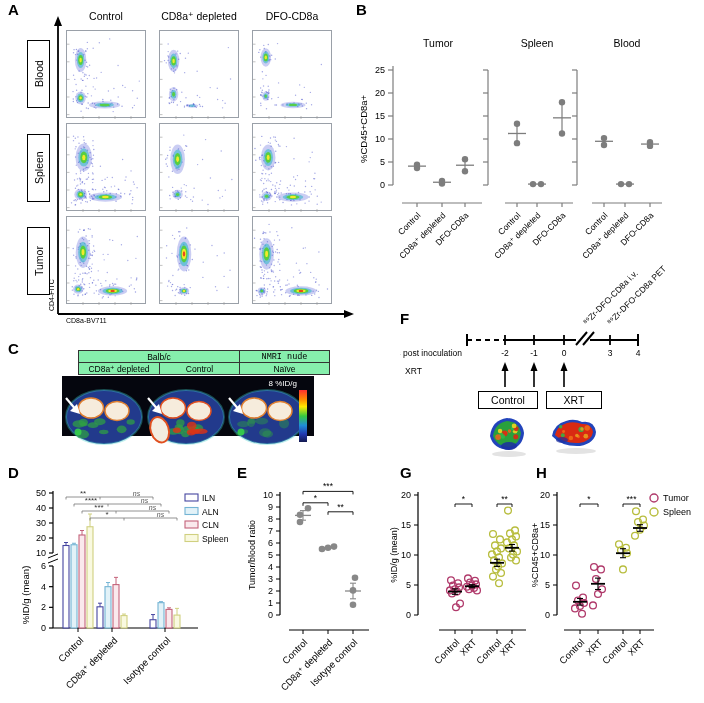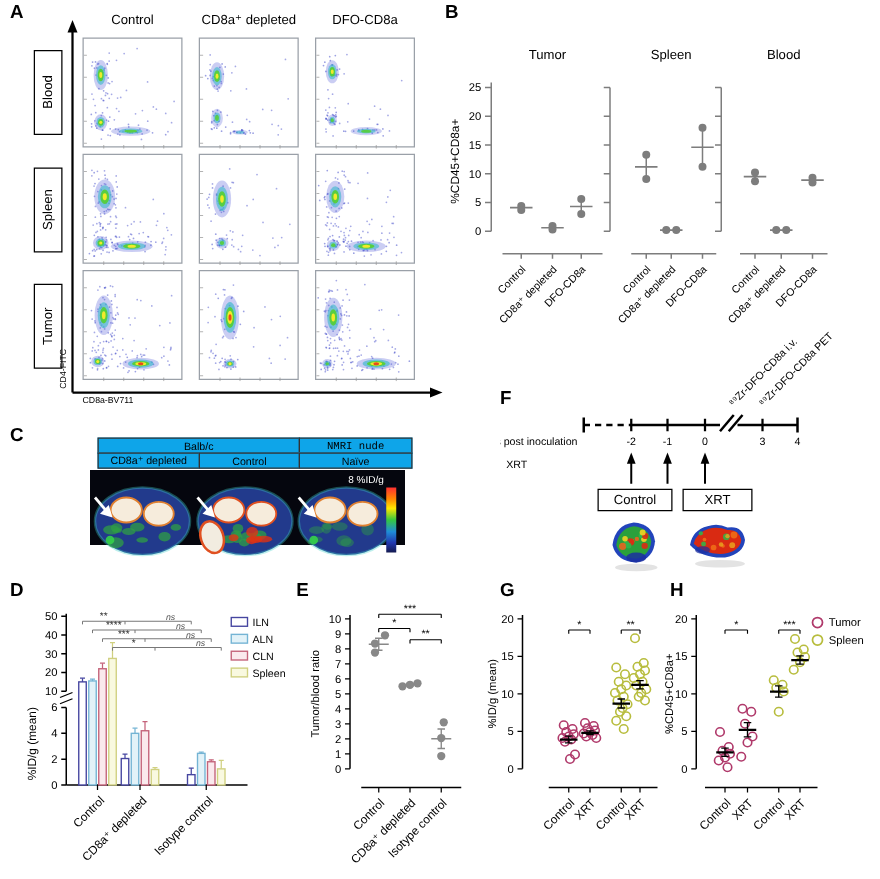--- a/index.html
+++ b/index.html
@@ -7,21 +7,21 @@
         font-family:"Liberation Sans","DejaVu Sans",sans-serif;color:#000;overflow:hidden;}
   .abs{position:absolute;}
   .plabel{font-weight:bold;font-size:15px;line-height:1;}
   .colhdr{font-size:10.5px;text-align:center;}
   .rowbox{border:1.4px solid #000;display:flex;align-items:center;justify-content:center;
           writing-mode:vertical-rl;transform:rotate(180deg);font-size:10.5px;background:#fff;}
   .flowplot{border:1px solid #9aa0a8;background:#fff;box-sizing:border-box;}
   .vlab{transform:rotate(-90deg);transform-origin:top left;font-size:7px;white-space:nowrap;}
   .slab{font-size:7px;white-space:nowrap;}
   .ctab{border:1px solid #333;box-sizing:border-box;display:flex;align-items:center;
-        justify-content:center;font-size:8.5px;background:#0ea5e9;white-space:nowrap;}
+        justify-content:center;font-size:8.5px;background:#86efac;white-space:nowrap;}
   .petbox{background:#05060e;}
   .fbox{border:1.4px solid #000;display:flex;align-items:center;justify-content:center;
         font-size:10.5px;background:#fff;}
   .rot45{transform:rotate(-45deg);transform-origin:left bottom;font-size:8.5px;white-space:nowrap;}
 </style>
 </head>
 <body>
 
 <div id="root">
 
@@ -1335,21 +1335,21 @@
       <circle cx="295" cy="109.22" r="3.2" fill="#7d7d7d"></circle>
       <circle cx="295" cy="112.9" r="3.2" fill="#7d7d7d"></circle>
     </svg>
 
   <div class="abs plabel" style="left:8px;top:341px;">C</div>
   <div class="abs ctab" style="left:78px;top:350px;width:162px;height:13px;">Balb/c</div>
   <div class="abs ctab" style="left:239px;top:350px;width:91px;height:13px;font-family:Liberation Mono, monospace;">NMRI nude</div>
   <div class="abs ctab" style="left:78px;top:362px;width:82px;height:13px;">CD8a⁺ depleted</div>
   <div class="abs ctab" style="left:159px;top:362px;width:81px;height:13px;">Control</div>
   <div class="abs ctab" style="left:239px;top:362px;width:91px;height:13px;">Naïve</div>
-  <div class="abs petbox" style="left:72px;top:376px;width:252px;height:60px;">
+  <div class="abs petbox" style="left:62px;top:376px;width:252px;height:60px;">
     <svg width="252" height="83">
       <defs>
         <linearGradient id="petScale" x1="0" y1="0" x2="0" y2="1">
           <stop offset="0" stop-color="#ff3030"></stop>
             <stop offset="0.18" stop-color="#ff8a00"></stop>
           <stop offset="0.32" stop-color="#ffe800"></stop>
             <stop offset="0.5" stop-color="#35c840"></stop>
           <stop offset="0.68" stop-color="#1f8dd8"></stop>
             <stop offset="0.85" stop-color="#2238b0"></stop>
           <stop offset="1" stop-color="#141a50"></stop>

